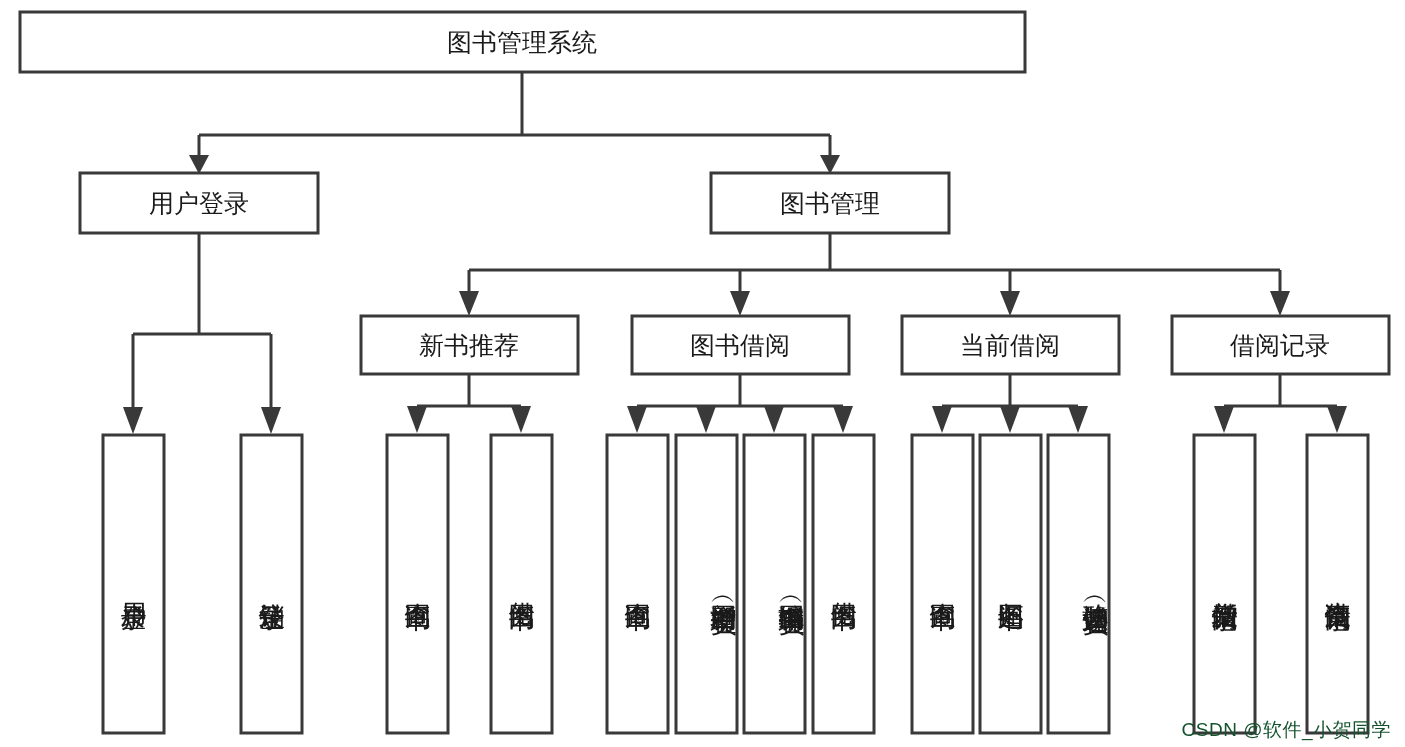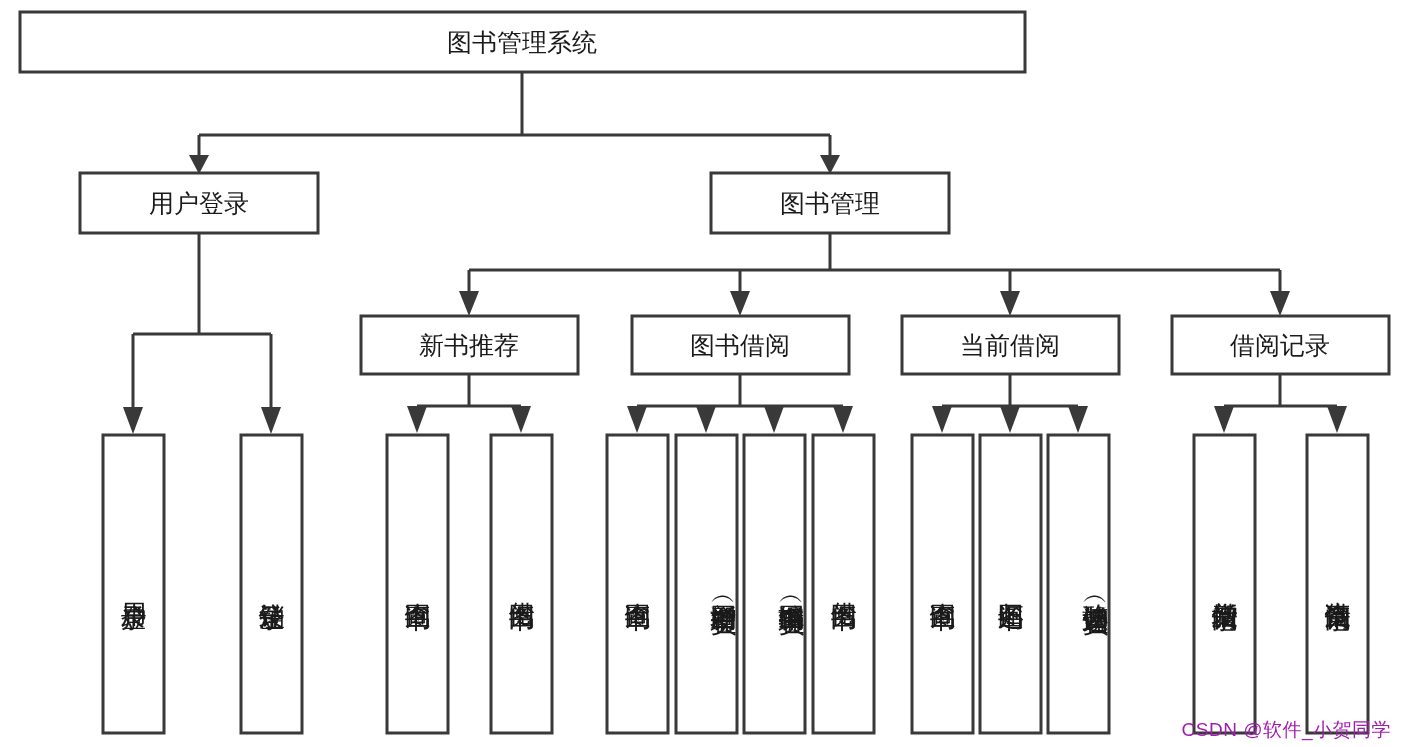--- a/index.html
+++ b/index.html
@@ -61,21 +61,21 @@
     letter-spacing: 1px;
     text-align: center;
     pointer-events: none;
   }
   .watermark {
     position: absolute;
     right: 14px;
     bottom: 4px;
     font-family: "Liberation Sans", "DejaVu Sans", sans-serif;
     font-size: 19px;
-    color: #a21caf;
+    color: #14532d;
     white-space: nowrap;
     letter-spacing: 0.5px;
   }
 </style>
 </head>
 <body>
 
 <div id="diagram-root">
 
   <svg class="canvas" viewBox="0 0 1405 747" xmlns="http://www.w3.org/2000/svg">

